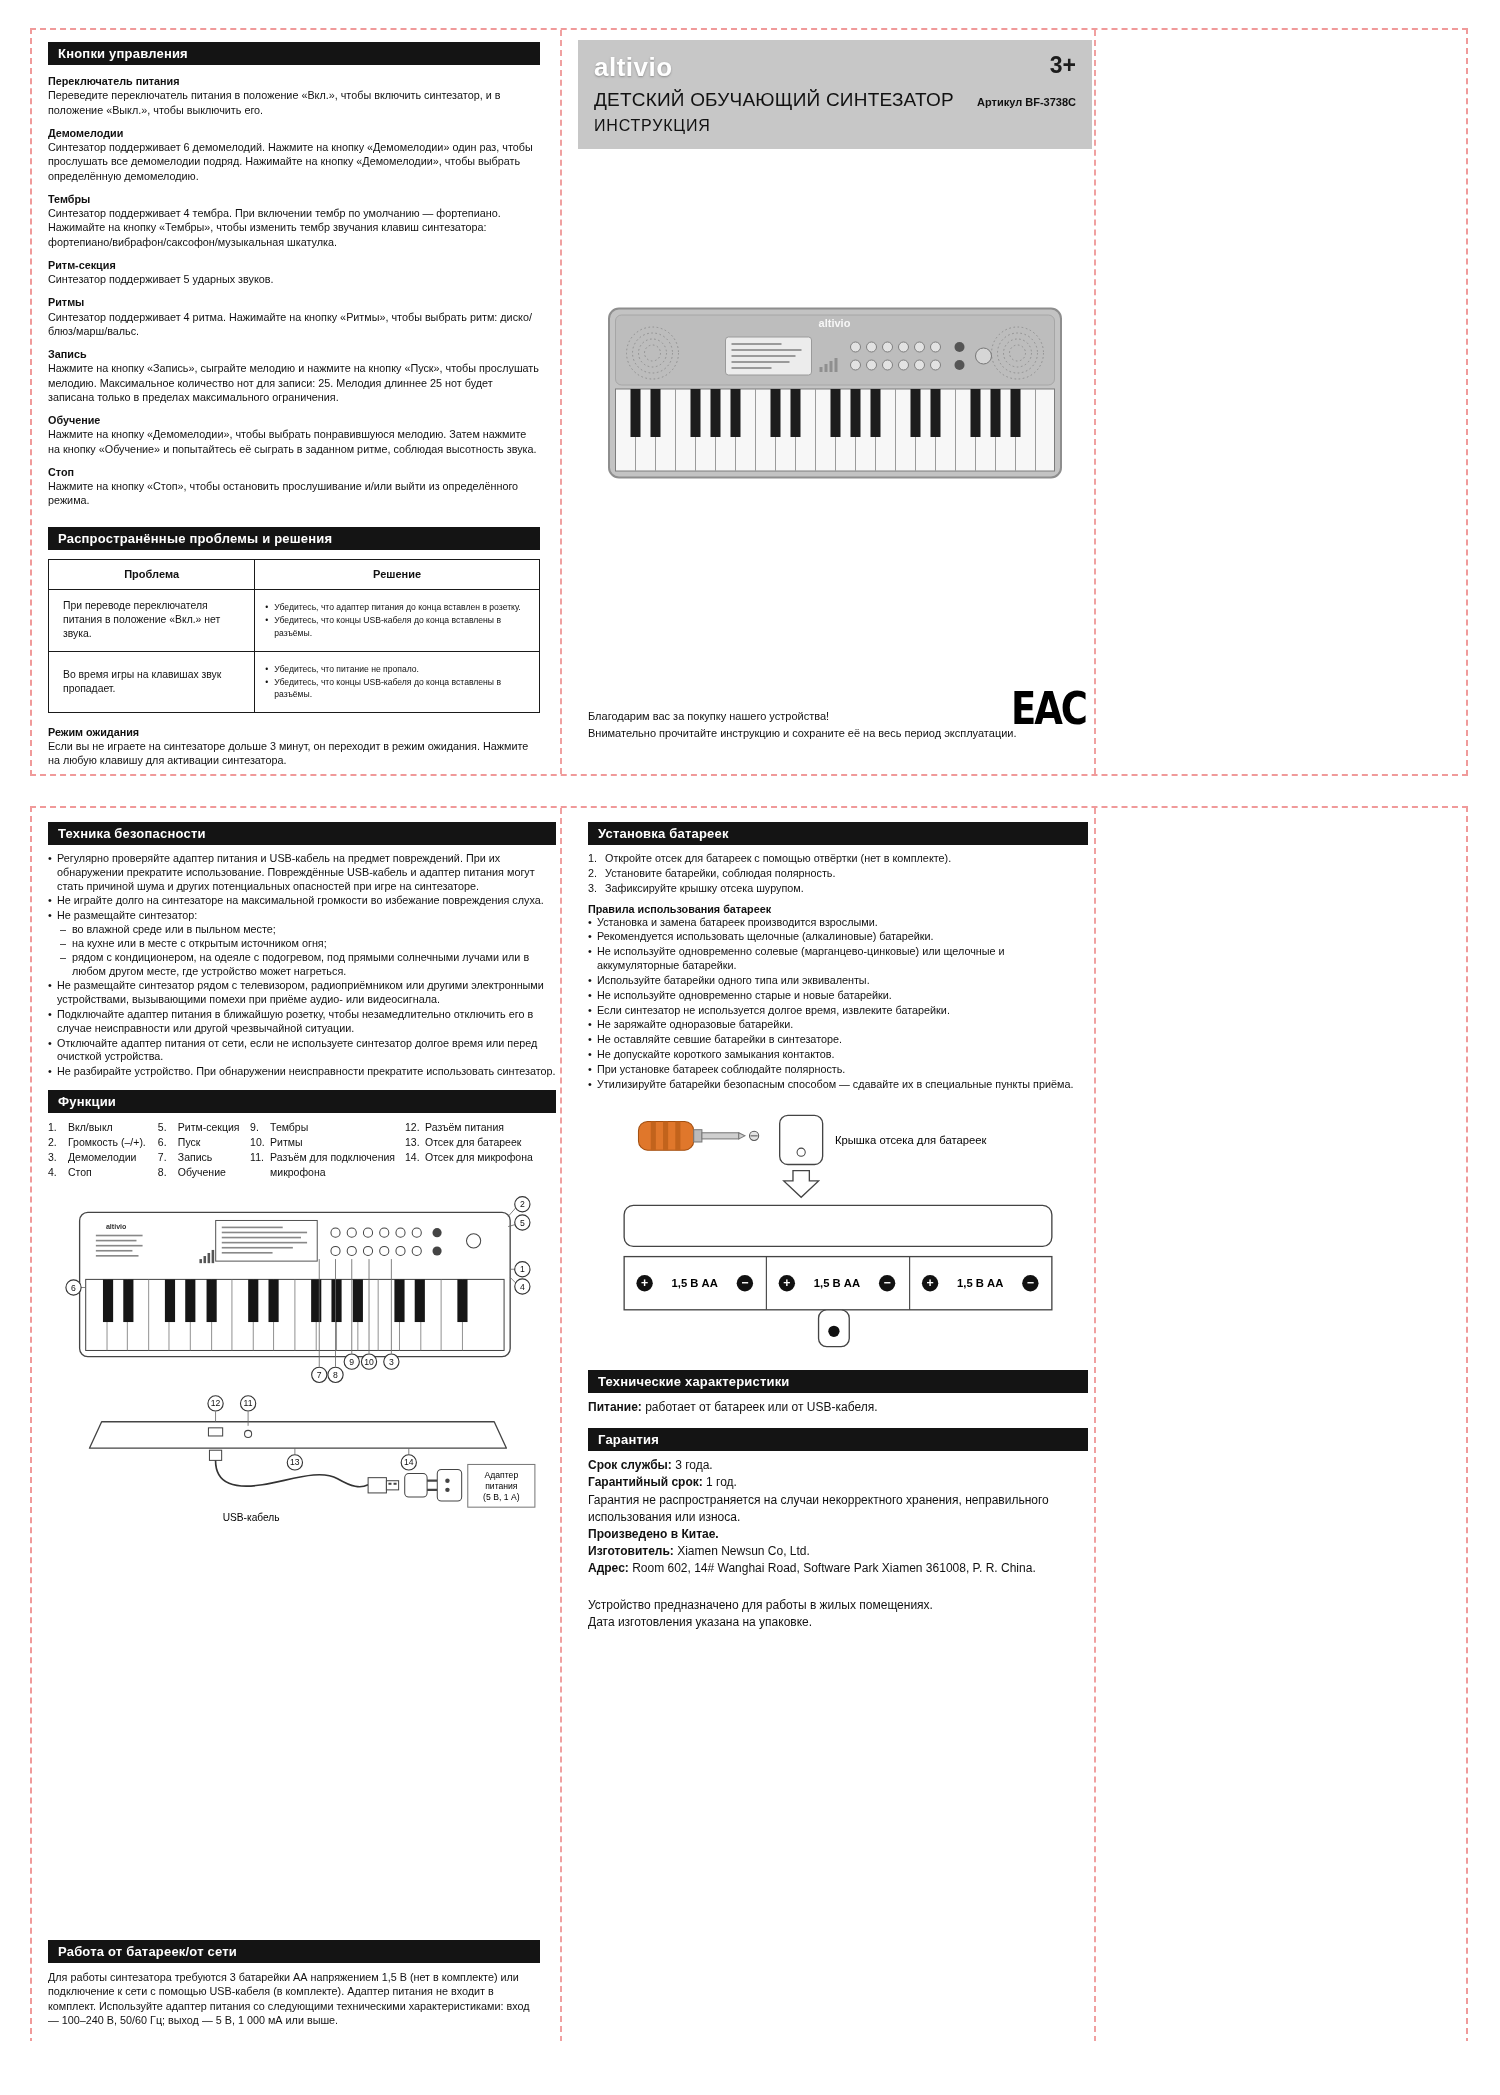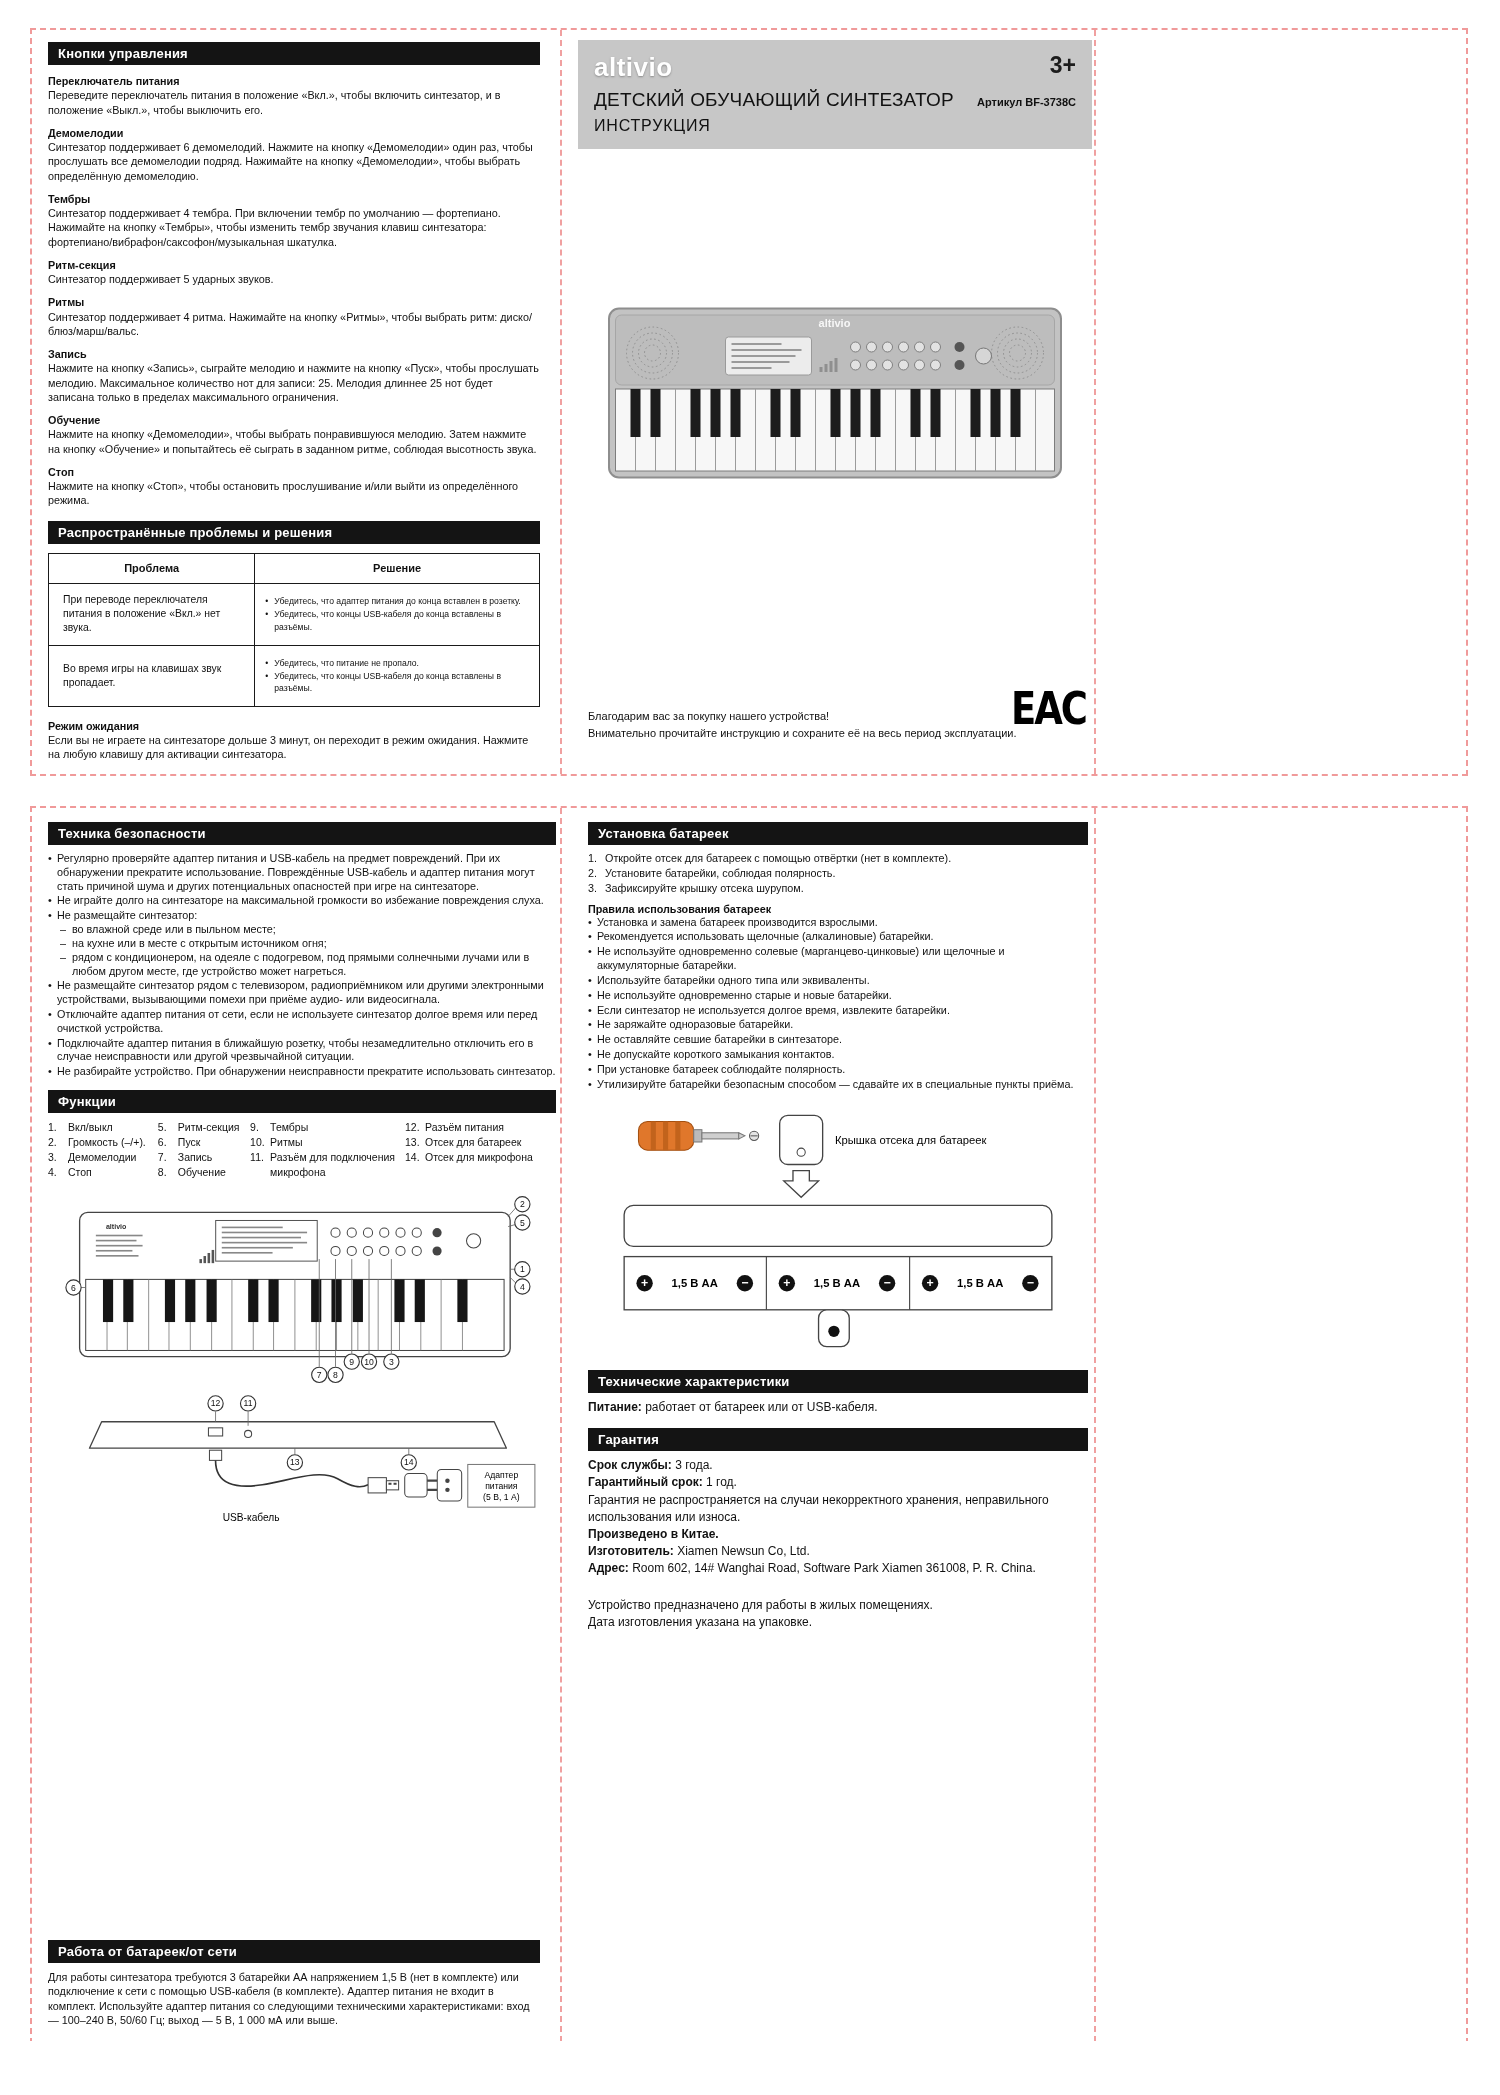--- a/index.html
+++ b/index.html
@@ -105,21 +105,21 @@
       </div>
       <div class="sec">
         <div class="sec-t">Обучение</div>
         <div class="sec-x">Нажмите на кнопку «Демомелодии», чтобы выбрать понравившуюся мелодию. Затем нажмите на кнопку «Обучение» и попытайтесь её сыграть в заданном ритме, соблюдая высотность звука.</div>
       </div>
       <div class="sec">
         <div class="sec-t">Стоп</div>
         <div class="sec-x">Нажмите на кнопку «Стоп», чтобы остановить прослушивание и/или выйти из определённого режима.</div>
       </div>
 
-      <div class="hbar" style="margin-top:13px">Распространённые проблемы и решения</div>
+      <div class="hbar" style="margin-top:19px">Распространённые проблемы и решения</div>
 
       <table class="ptable">
         <tbody>
             <tr style="height:30px">
           <th>Проблема</th>
           <th>Решение</th>
         </tr>
         <tr style="height:62px">
           <td class="td-prob">При переводе переключателя питания в положение «Вкл.» нет звука.</td>
           <td class="td-sol">
@@ -243,22 +243,22 @@
     <div class="page" style="left:16px;top:14px;width:508px;height:1232px">
       <div class="hbar">Техника безопасности</div>
       <div style="margin-top:7px">
         <div class="blt">Регулярно проверяйте адаптер питания и USB-кабель на предмет повреждений. При их обнаружении прекратите использование. Повреждённые USB-кабель и адаптер питания могут стать причиной шума и других потенциальных опасностей при игре на синтезаторе.</div>
         <div class="blt">Не играйте долго на синтезаторе на максимальной громкости во избежание повреждения слуха.</div>
         <div class="blt">Не размещайте синтезатор:</div>
         <div class="sub">во влажной среде или в пыльном месте;</div>
         <div class="sub">на кухне или в месте с открытым источником огня;</div>
         <div class="sub">рядом с кондиционером, на одеяле с подогревом, под прямыми солнечными лучами или в любом другом месте, где устройство может нагреться.</div>
         <div class="blt">Не размещайте синтезатор рядом с телевизором, радиоприёмником или другими электронными устройствами, вызывающими помехи при приёме аудио- или видеосигнала.</div>
+        <div class="blt">Подключайте адаптер питания в ближайшую розетку, чтобы незамедлительно отключить его в случае неисправности или другой чрезвычайной ситуации.</div>
         <div class="blt">Отключайте адаптер питания от сети, если не используете синтезатор долгое время или перед очисткой устройства.</div>
-        <div class="blt">Подключайте адаптер питания в ближайшую розетку, чтобы незамедлительно отключить его в случае неисправности или другой чрезвычайной ситуации.</div>
         <div class="blt">Не разбирайте устройство. При обнаружении неисправности прекратите использовать синтезатор.</div>
       </div>
 
       <div class="hbar" style="margin-top:11px">Функции</div>
       <div class="fn-cols">
         <div class="fn-col" style="width:106px">
           <div class="fn-i">
               <span class="fn-n">1.</span>
               <span>Вкл/выкл</span>
             </div>

